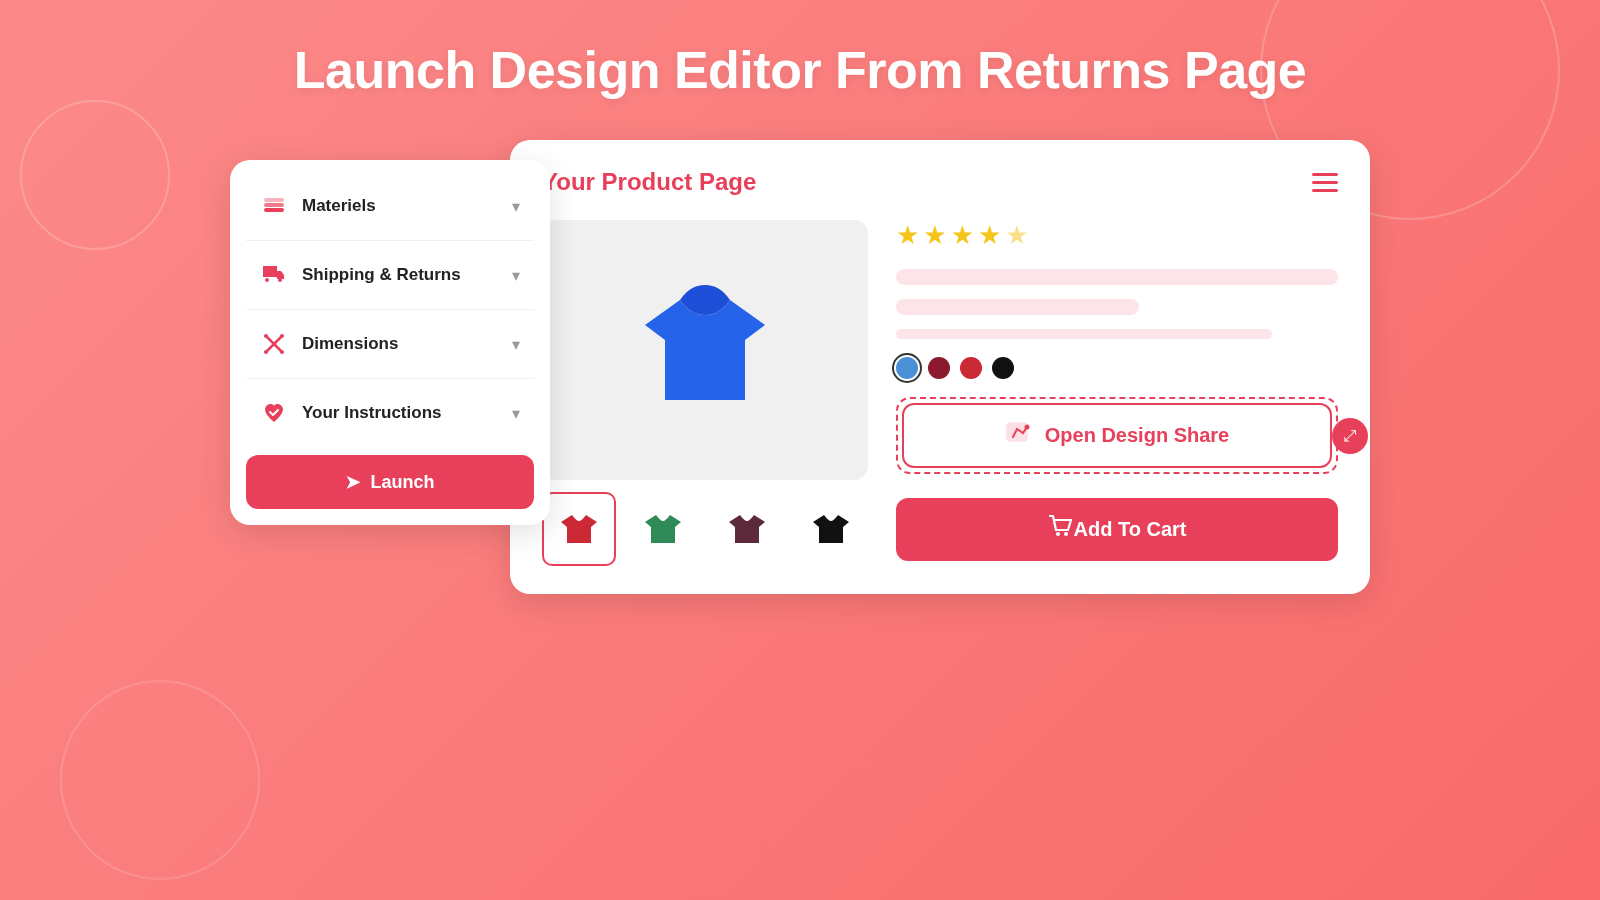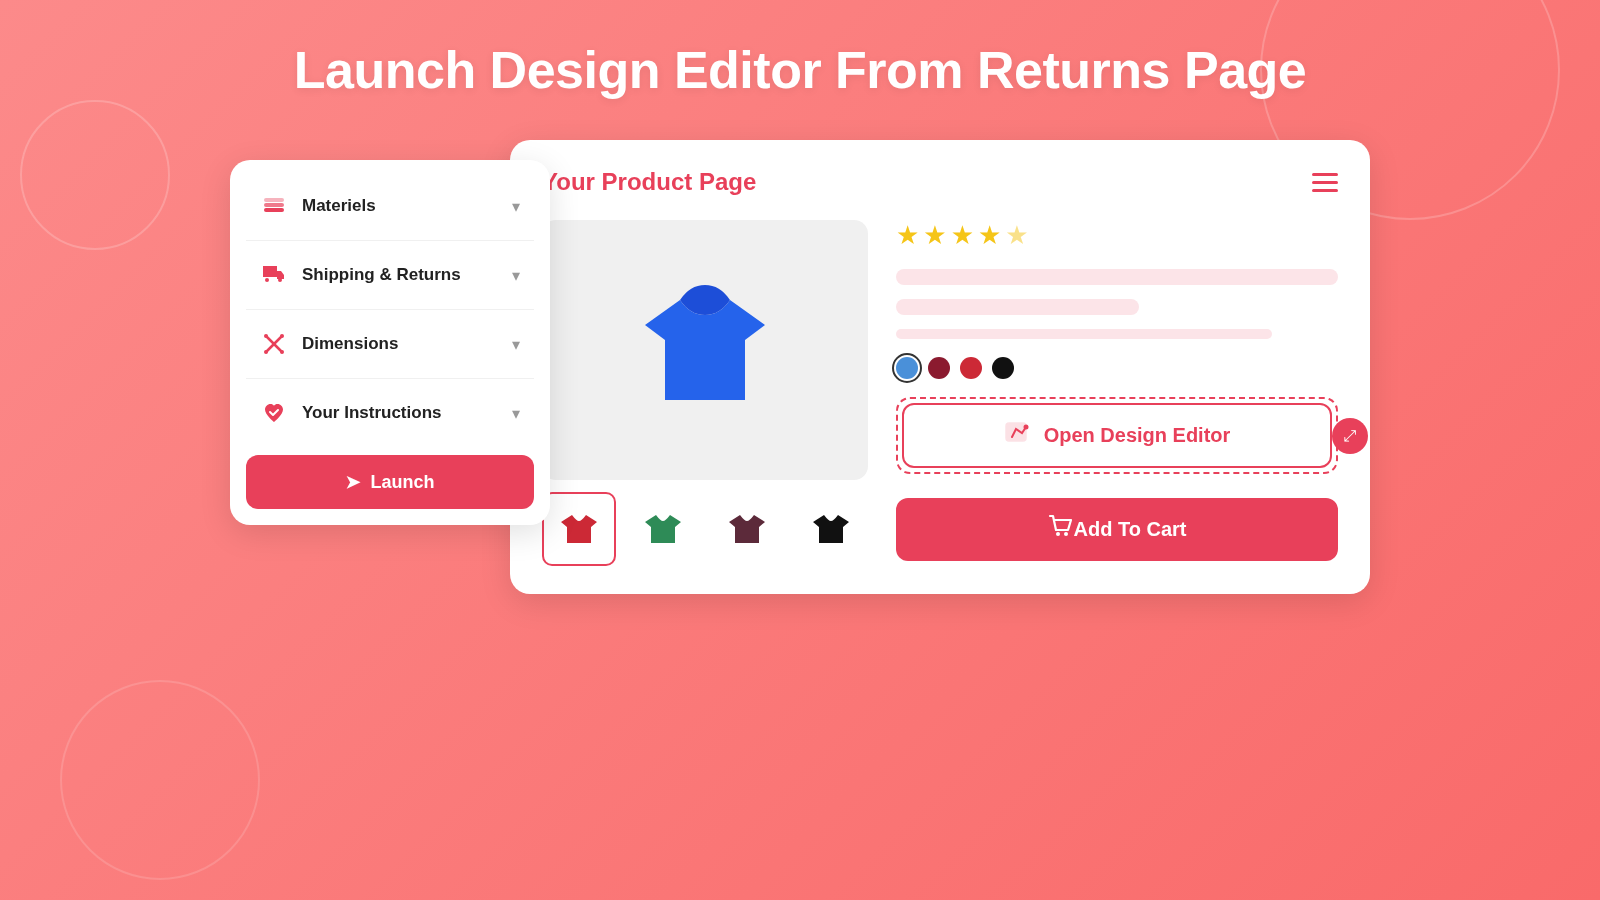--- a/index.html
+++ b/index.html
@@ -514,21 +514,21 @@
           <div class="open-design-editor-wrapper">
             <div class="dashed-border">
               <button class="open-design-btn">
                 <span>
                   <svg width="28" height="28" viewBox="0 0 28 28" fill="none">
                     <rect x="2" y="4" width="20" height="18" rx="3" fill="#e8405a" opacity="0.15" stroke="#e8405a" stroke-width="1.5"></rect>
                     <path d="M8 18 L12 10 L18 14 L22 8" stroke="#e8405a" stroke-width="2" stroke-linecap="round"></path>
                     <circle cx="22" cy="8" r="2.5" fill="#e8405a"></circle>
                   </svg>
                 </span>
-                <span>Open Design Editor</span>
+                <span>Open Design Share</span>
               </button>
             </div>
             <div class="move-icon">⤢</div>
           </div>
 
           <button class="add-to-cart-btn">
             <span>
               <svg width="26" height="26" viewBox="0 0 26 26" fill="none">
                 <path d="M2 2 L5 2 L8 16 L20 16 L23 6 L7 6" stroke="white" stroke-width="2.2" stroke-linecap="round" stroke-linejoin="round" fill="none"></path>
                 <circle cx="10" cy="20" r="2" fill="white"></circle>

